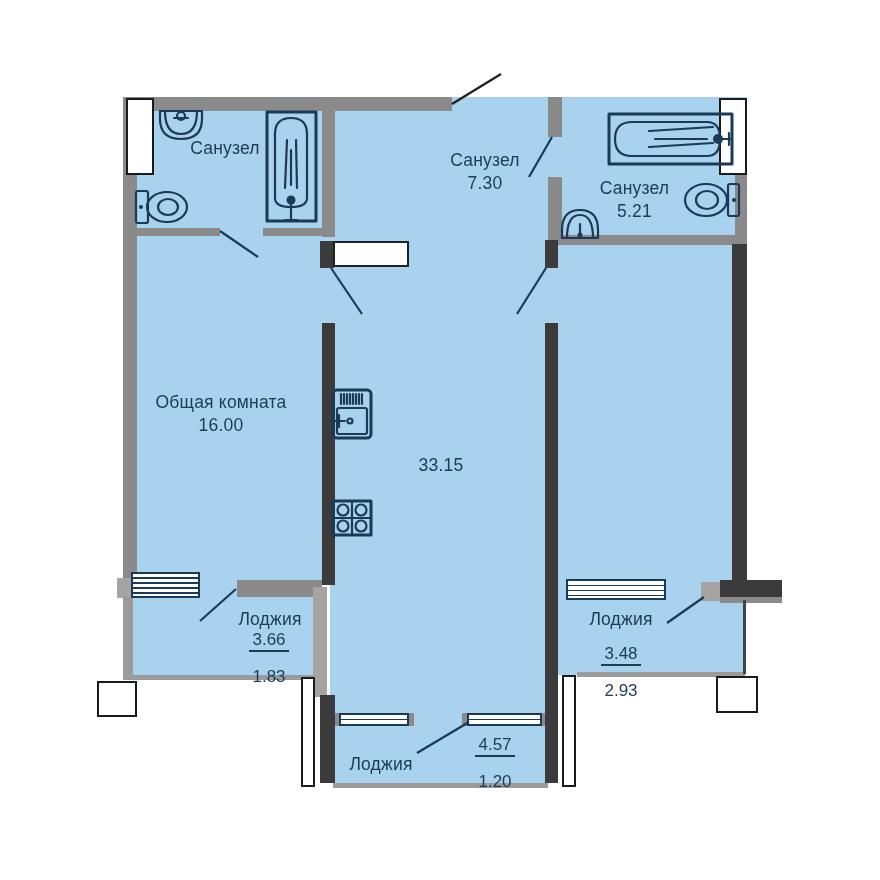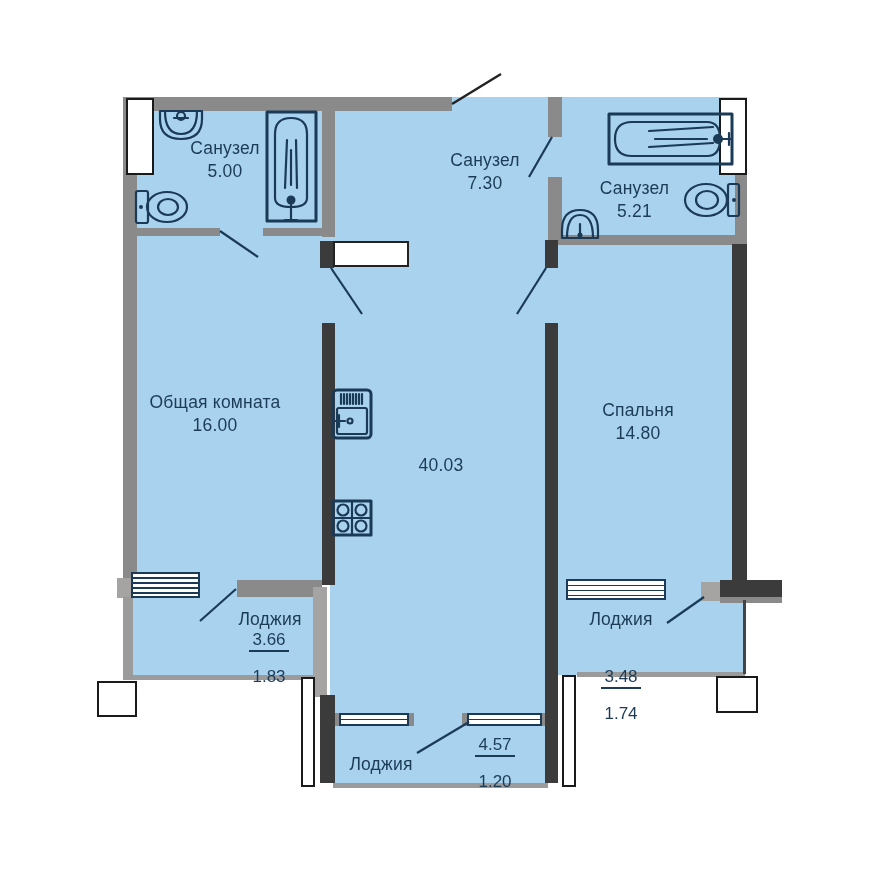--- a/index.html
+++ b/index.html
@@ -144,55 +144,50 @@
     <line x1="220" y1="231" x2="258" y2="257" stroke="#1b3a57" stroke-width="2.2"></line>
     <line x1="331" y1="268" x2="362" y2="314" stroke="#1b3a57" stroke-width="2.2"></line>
     <line x1="546" y1="268" x2="517" y2="314" stroke="#1b3a57" stroke-width="2.2"></line>
     <line x1="200" y1="621" x2="236" y2="589" stroke="#1b3a57" stroke-width="2.2"></line>
     <line x1="667" y1="623" x2="704" y2="597" stroke="#1b3a57" stroke-width="2.2"></line>
     <line x1="417" y1="753" x2="469" y2="722" stroke="#1b3a57" stroke-width="2.2"></line>
   </svg>
 
   <div class="lbl" style="left:152px;top:137px;width:146px">
     <span class="nm">Санузел</span>
-    <span class="ar">5.00</span>
   </div>
   <div class="lbl" style="left:410px;top:149px;width:150px">
     <span class="nm">Санузел</span>
     <span class="ar">7.30</span>
   </div>
   <div class="lbl" style="left:562px;top:177px;width:145px">
     <span class="nm">Санузел</span>
     <span class="ar">5.21</span>
   </div>
-  <div class="lbl" style="left:124px;top:391px;width:182px">
+  <div class="lbl" style="left:130px;top:391px;width:182px">
     <span class="nm">Общая комната</span>
     <span class="ar">16.00</span>
   </div>
   <div class="lbl" style="left:348px;top:454px;width:186px">
-    <span class="ar">40.03</span>
-  </div>
-  <div class="lbl" style="left:561px;top:399px;width:154px">
-    <span class="nm">Спальня</span>
-    <span class="ar">14.80</span>
+    <span class="ar">33.15</span>
   </div>
 
   <div class="lbl" style="left:228px;top:608px;width:84px">
     <span class="nm">Лоджия</span>
   </div>
   <div class="frac" style="left:241px;top:631px;width:56px">
     <span class="top">3.66</span>
     <span class="bot">1.83</span>
   </div>
   <div class="lbl" style="left:579px;top:608px;width:84px">
     <span class="nm">Лоджия</span>
   </div>
-  <div class="frac" style="left:593px;top:668px;width:56px">
+  <div class="frac" style="left:593px;top:645px;width:56px">
     <span class="top">3.48</span>
-    <span class="bot">1.74</span>
+    <span class="bot">2.93</span>
   </div>
   <div class="lbl" style="left:339px;top:753px;width:84px">
     <span class="nm">Лоджия</span>
   </div>
   <div class="frac" style="left:467px;top:736px;width:56px">
     <span class="top">4.57</span>
     <span class="bot">1.20</span>
   </div>
 
 </div>

